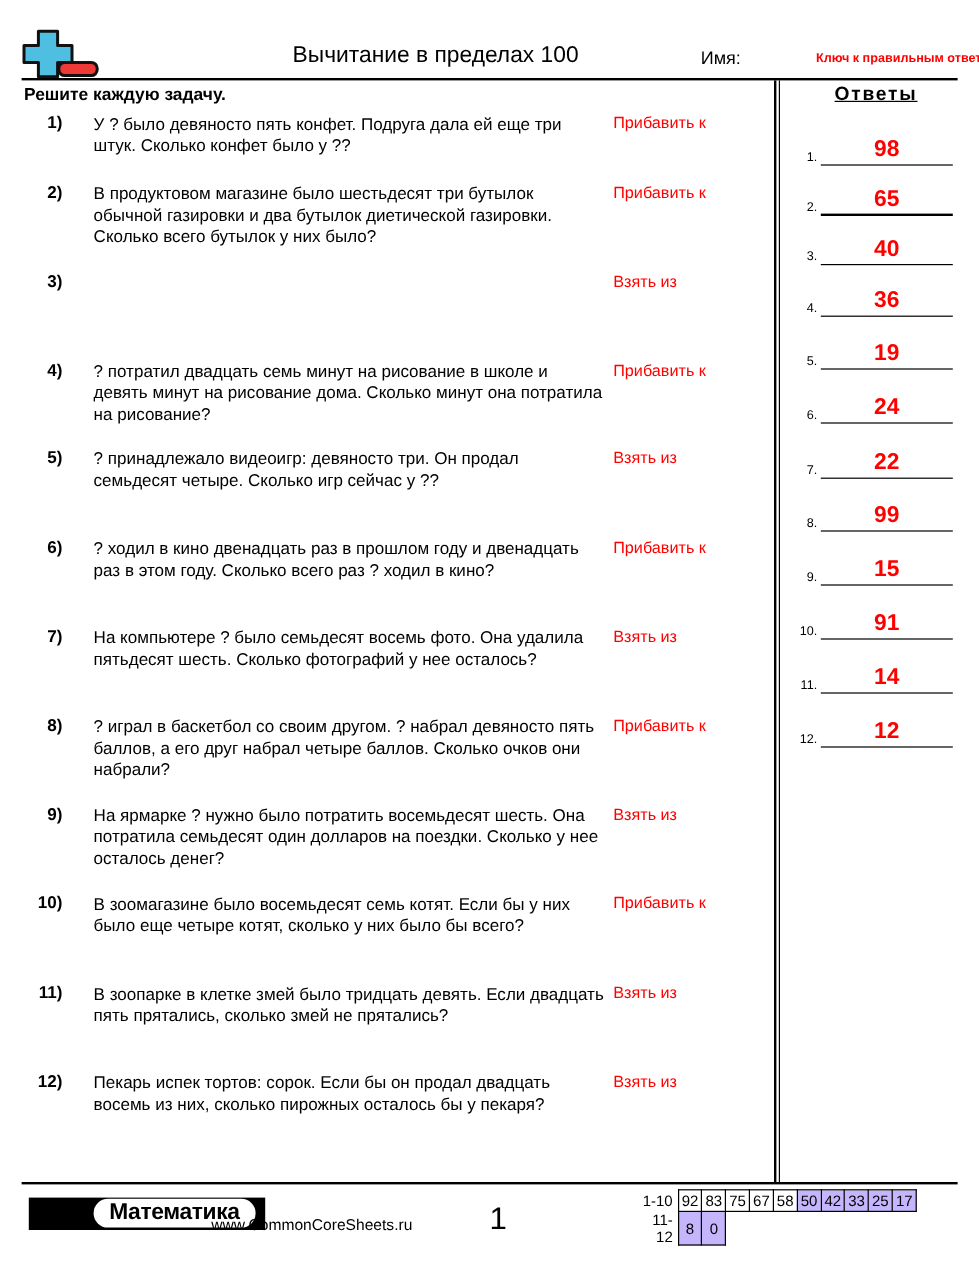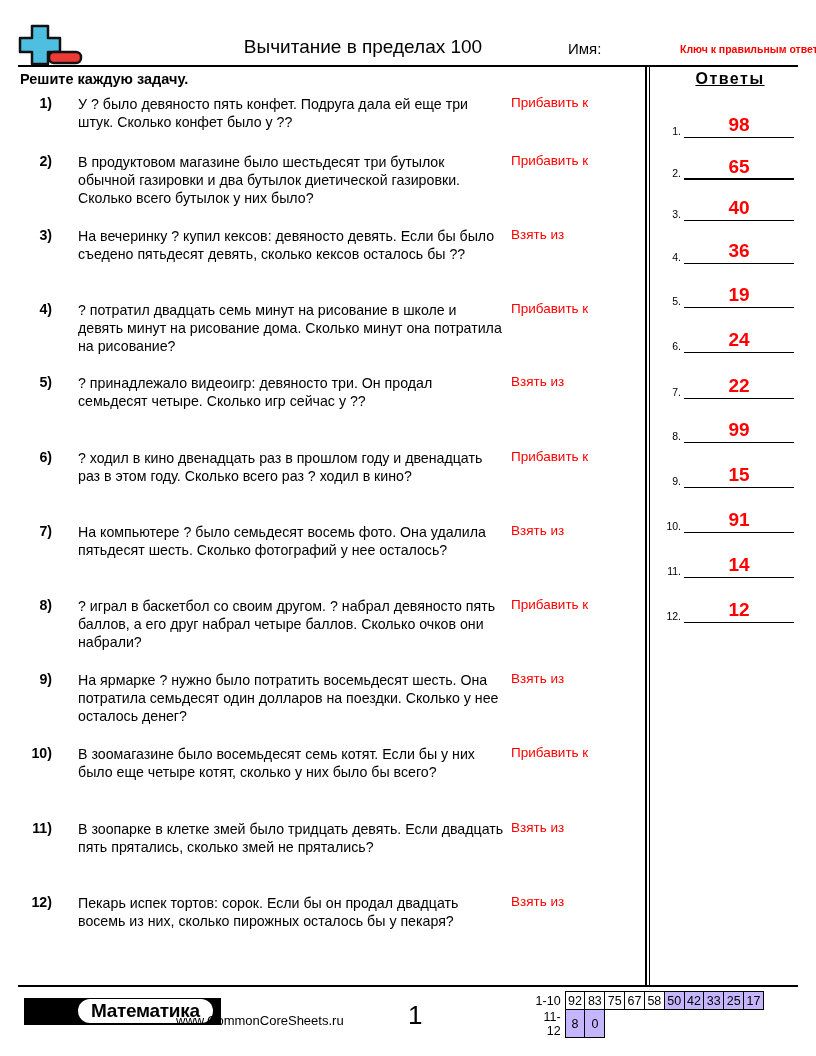--- a/index.html
+++ b/index.html
@@ -44,21 +44,21 @@
     left: 160px;
     top: 18px;
     width: 370px;
     text-align: center;
     font-size: 19px;
     letter-spacing: 0px;
     white-space: nowrap;
   }
   .name-label {
     position: absolute;
-    left: 550px;
+    left: 566px;
     top: 22px;
     font-size: 15px;
   }
   .answer-key-label {
     position: absolute;
     left: 622px;
     top: 25px;
     font-size: 10.5px;
     font-weight: bold;
     color: #ff0000;
@@ -289,21 +289,20 @@
     </div>
 
     <div class="problem" style="height:74px;">
       <div class="p-num">2)</div>
       <div class="p-text">В продуктовом магазине было шестьдесят три бутылок обычной газировки и два бутылок диетической газировки. Сколько всего бутылок у них было?</div>
       <div class="p-op">Прибавить к</div>
     </div>
 
     <div class="problem" style="height:74px;">
       <div class="p-num">3)</div>
-      <div class="p-text">На вечеринку ? купил кексов: девяносто девять. Если бы было съедено пятьдесят девять, сколько кексов осталось бы ??</div>
       <div class="p-op">Взять из</div>
     </div>
 
     <div class="problem" style="height:73px;">
       <div class="p-num">4)</div>
       <div class="p-text">? потратил двадцать семь минут на рисование в школе и девять минут на рисование дома. Сколько минут она потратила на рисование?</div>
       <div class="p-op">Прибавить к</div>
     </div>
 
     <div class="problem" style="height:75px;">

